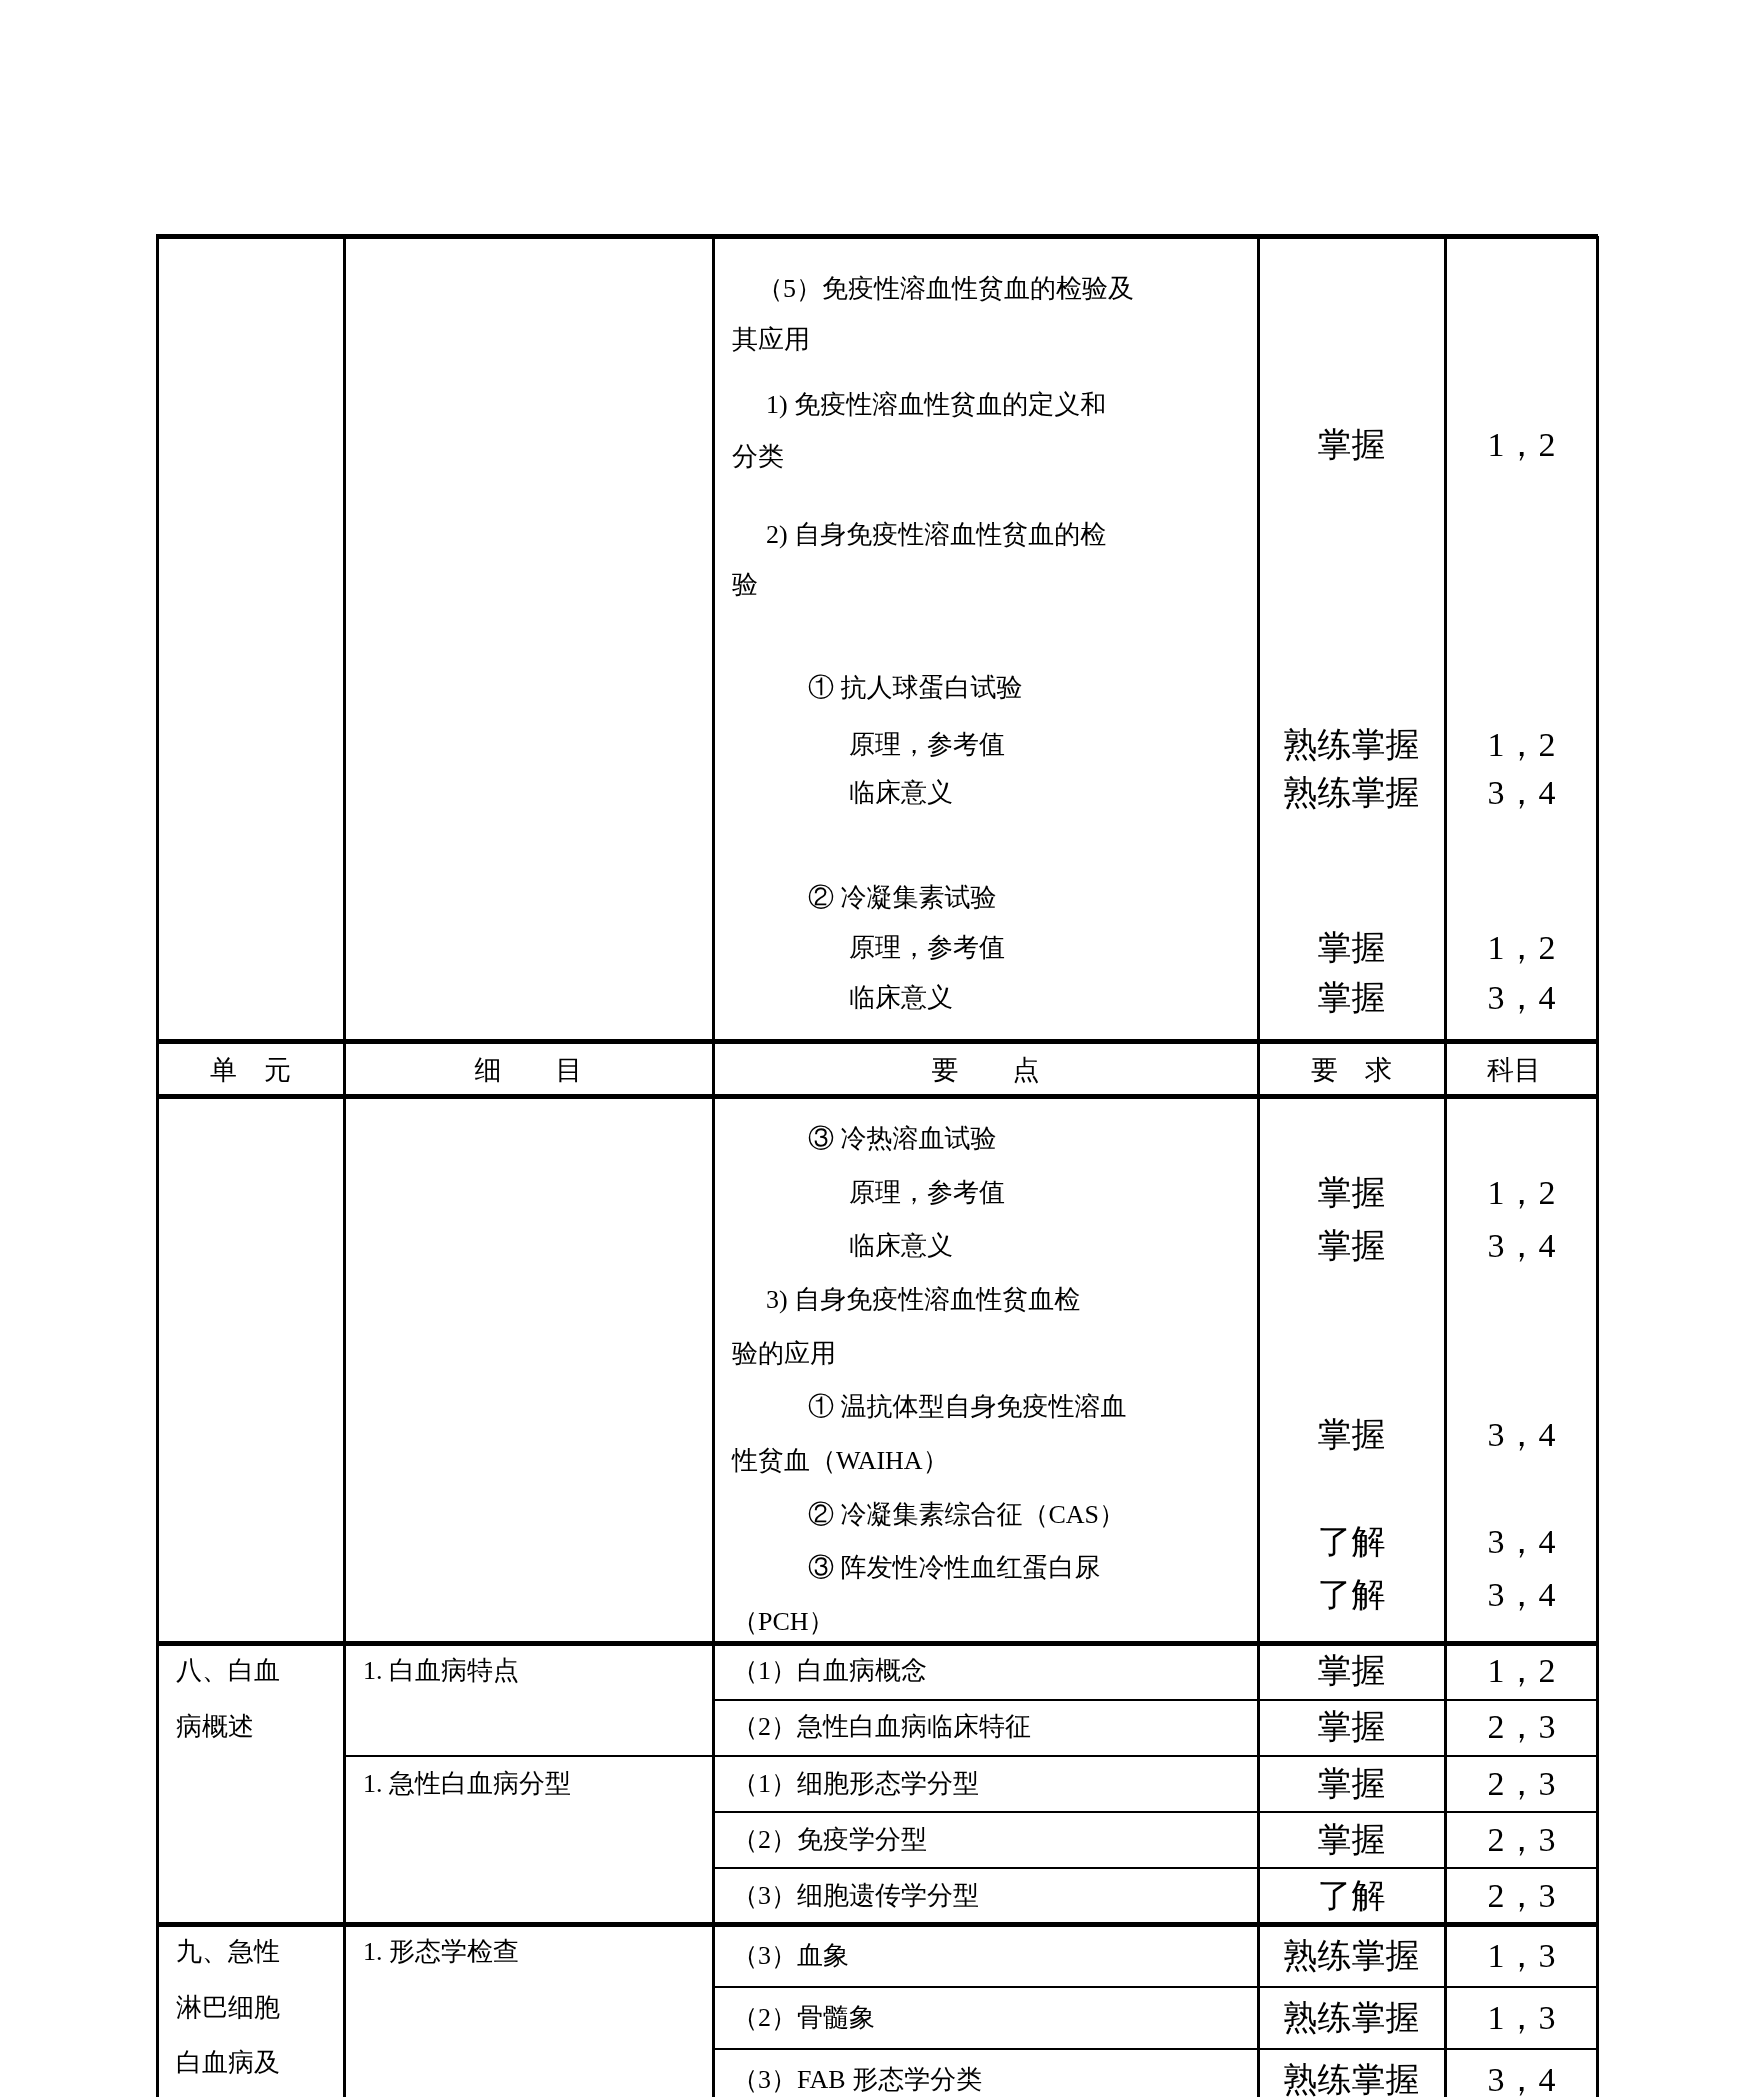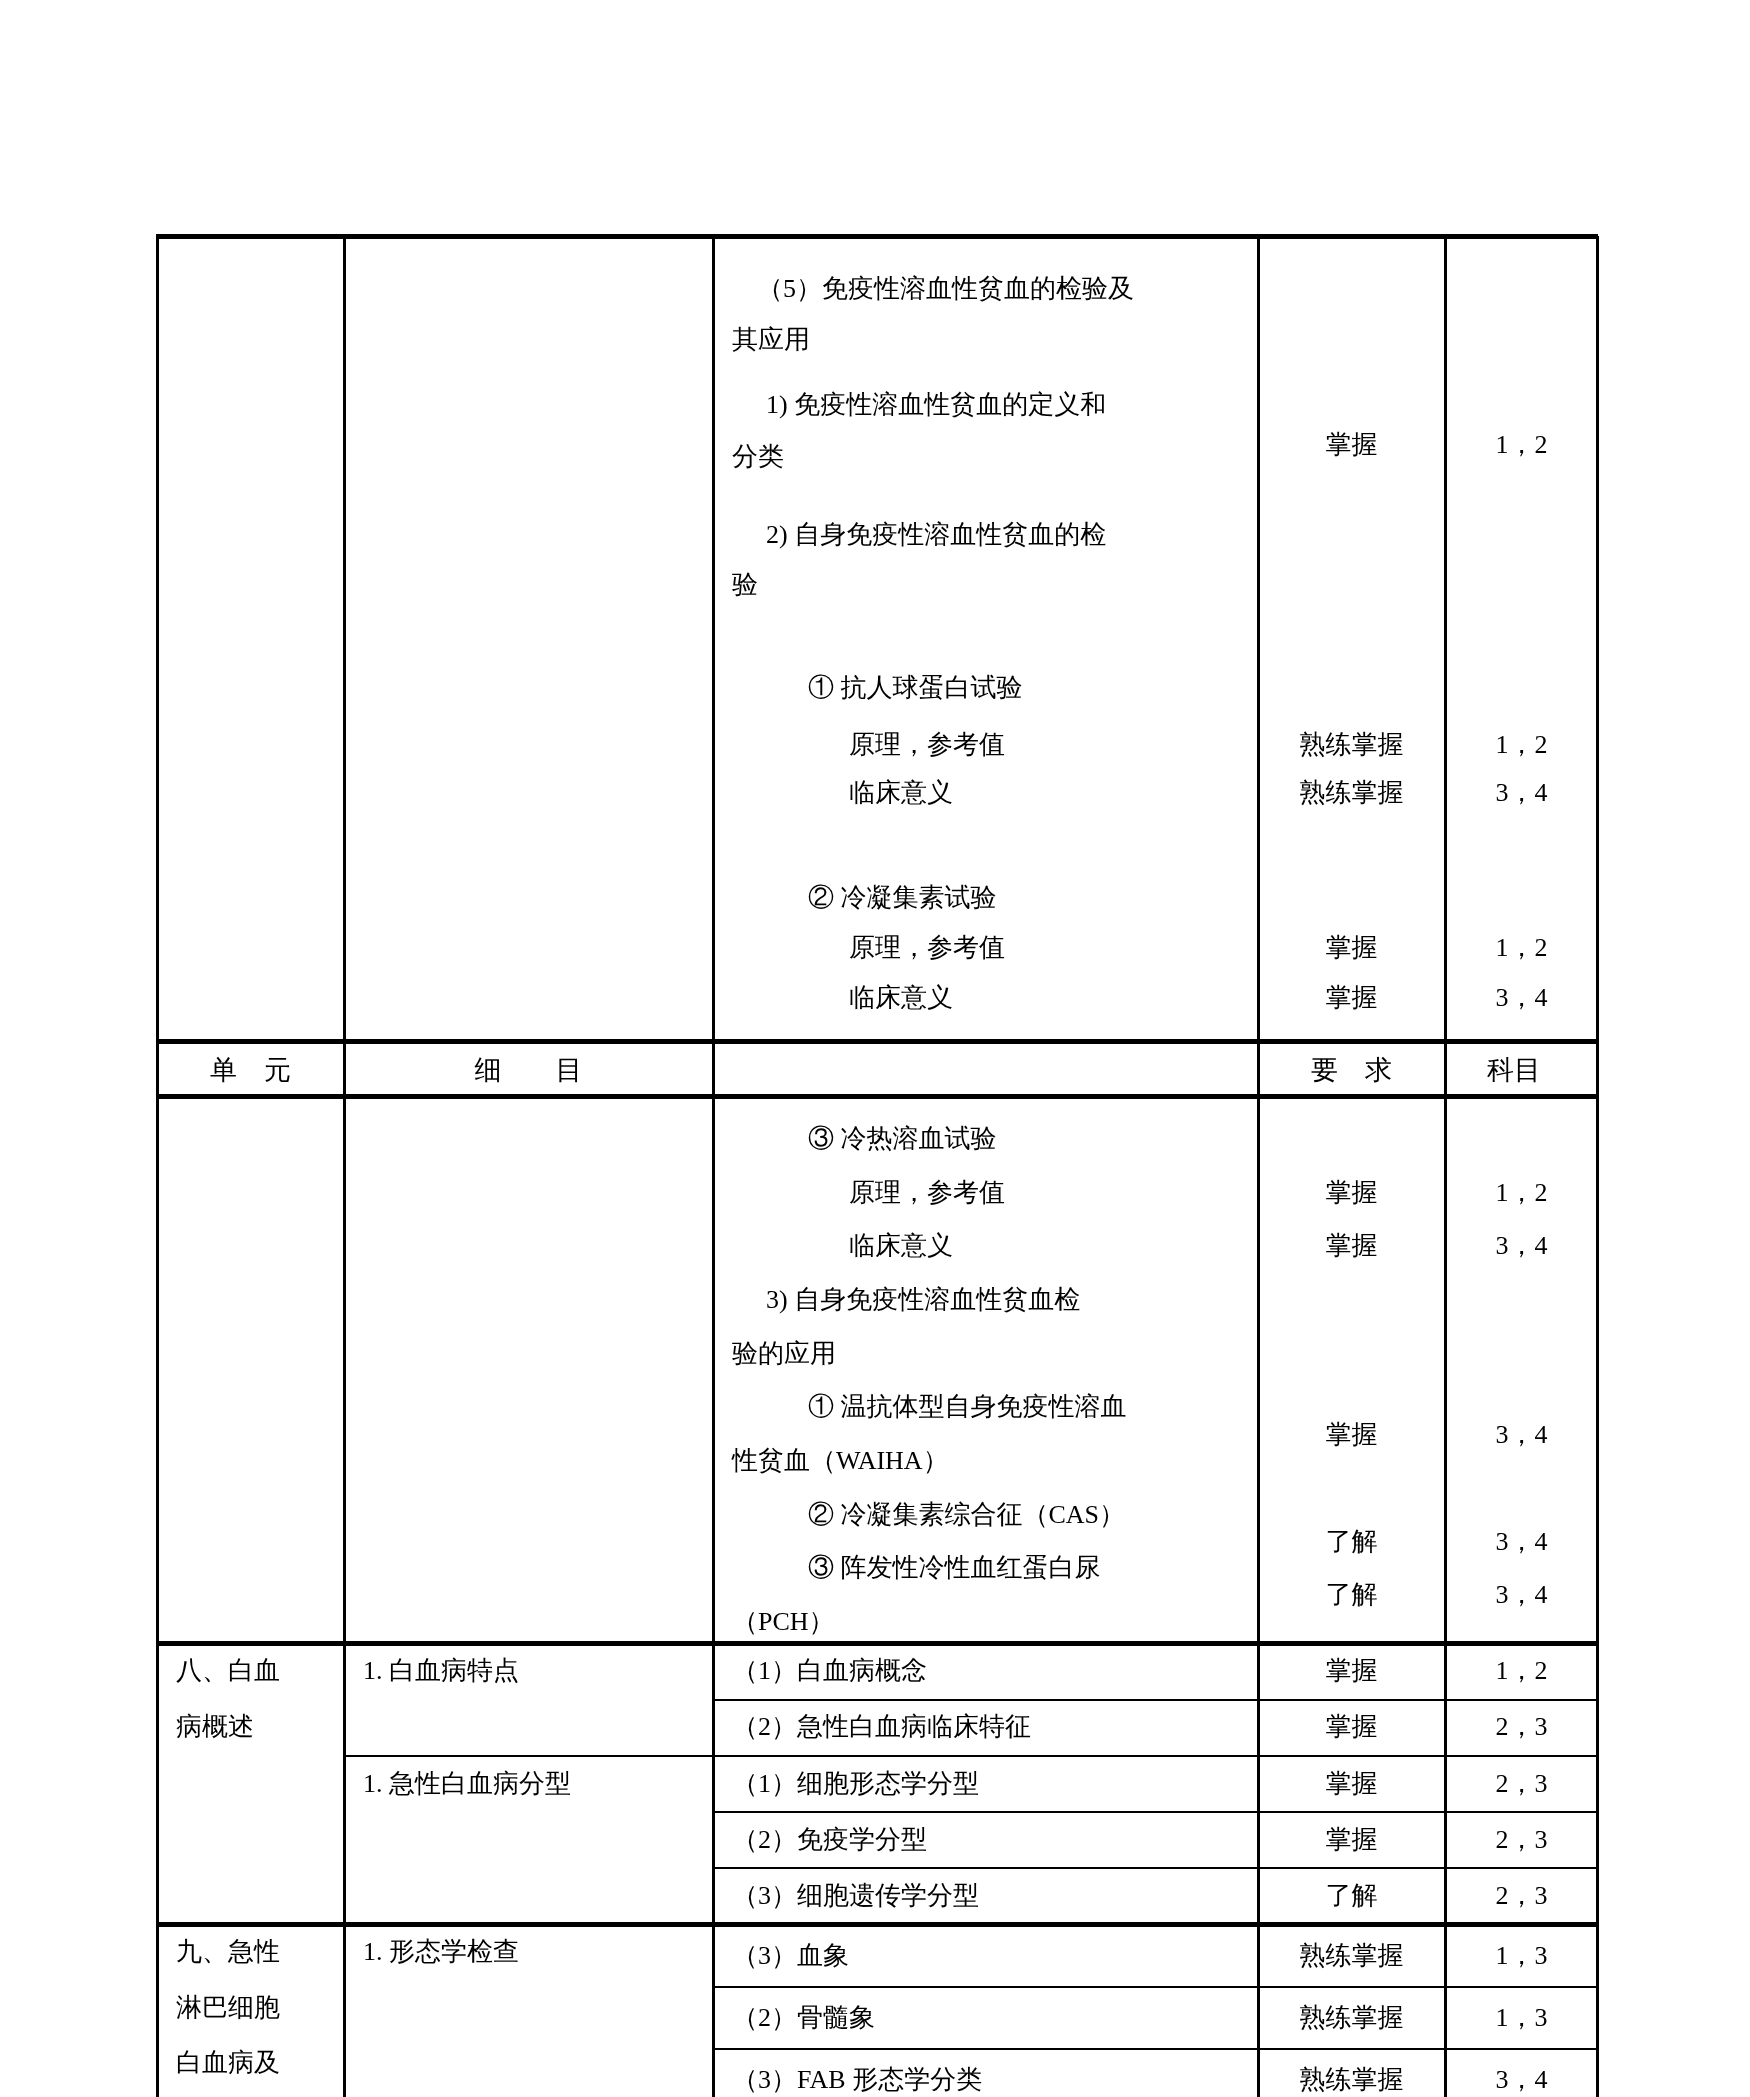--- a/index.html
+++ b/index.html
@@ -1,20 +1,20 @@
 <!DOCTYPE html>
 <html style="font-size:6.7px"><head>
 <meta charset="utf-8">
 <style>
   html,body{margin:0;padding:0;background:#ffffff;}
   body{width:1751px;height:2474px;position:relative;
        font-family:"Liberation Serif","DejaVu Serif",serif;color:#000;}
   .page{position:absolute;left:0;top:0;width:1751px;height:2474px;background:#fff;}
   .t{position:absolute;font-size:26px;line-height:38px;height:38px;white-space:nowrap;transform:translateY(-50%);}
-  .tc{position:absolute;font-size:26px;line-height:38px;height:38px;white-space:nowrap;transform:translateY(-50%);text-align:center;}
+  .tc{position:absolute;font-size:34px;line-height:38px;height:38px;white-space:nowrap;transform:translateY(-50%);text-align:center;}
   .hd{font-size:27px;}
   .vline{position:absolute;width:2.5px;background:#000;}
   .hthick{position:absolute;height:5px;background:#000;}
   .hthin{position:absolute;height:2.1px;background:#000;}
 </style>
 </head>
 <body>
 
 <div class="page">
 
@@ -33,20 +33,21 @@
 
   <div class="hthin" style="left:712px;top:1699px;width:886px;"></div>
   <div class="hthin" style="left:344px;top:1755px;width:1254px;"></div>
   <div class="hthin" style="left:712px;top:1811px;width:886px;"></div>
   <div class="hthin" style="left:712px;top:1867px;width:886px;"></div>
   <div class="hthin" style="left:712px;top:1986px;width:886px;"></div>
   <div class="hthin" style="left:712px;top:2048px;width:886px;"></div>
 
   <div class="tc hd" style="left:157px;top:1070px;width:187px;">单　元</div>
   <div class="tc hd" style="left:344px;top:1070px;width:369px;">细　　目</div>
+  <div class="tc hd" style="left:713px;top:1070px;width:545px;">要　　点</div>
   <div class="tc hd" style="left:1258px;top:1070px;width:187px;">要　求</div>
   <div class="tc hd" style="left:1445px;top:1070px;width:138px;">科目</div>
 
   <div class="t" style="left:757px;top:289px;">（5）免疫性溶血性贫血的检验及</div>
   <div class="t" style="left:732px;top:340px;">其应用</div>
   <div class="t" style="left:766px;top:405px;">1) 免疫性溶血性贫血的定义和</div>
   <div class="t" style="left:732px;top:457px;">分类</div>
   <div class="t" style="left:766px;top:535px;">2) 自身免疫性溶血性贫血的检</div>
   <div class="t" style="left:732px;top:585px;">验</div>
   <div class="t" style="left:808px;top:688px;">① 抗人球蛋白试验</div>

